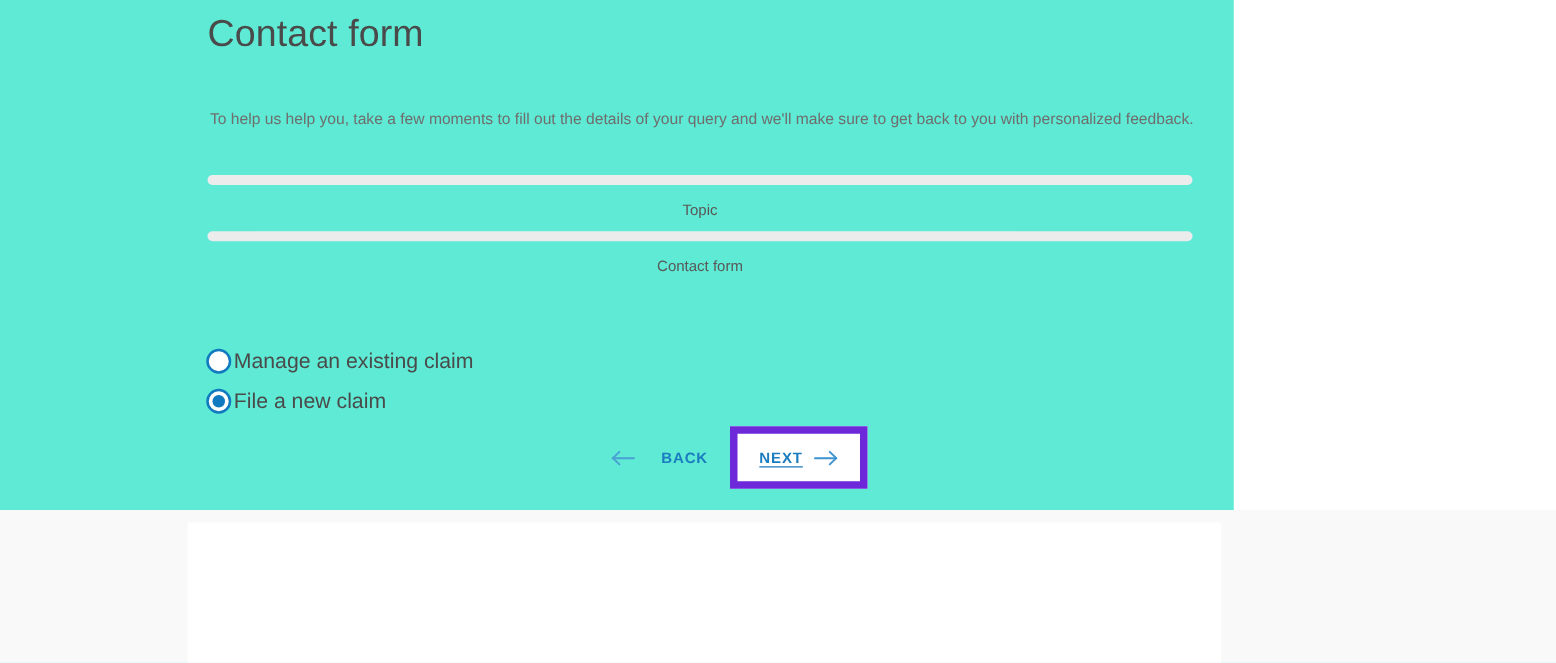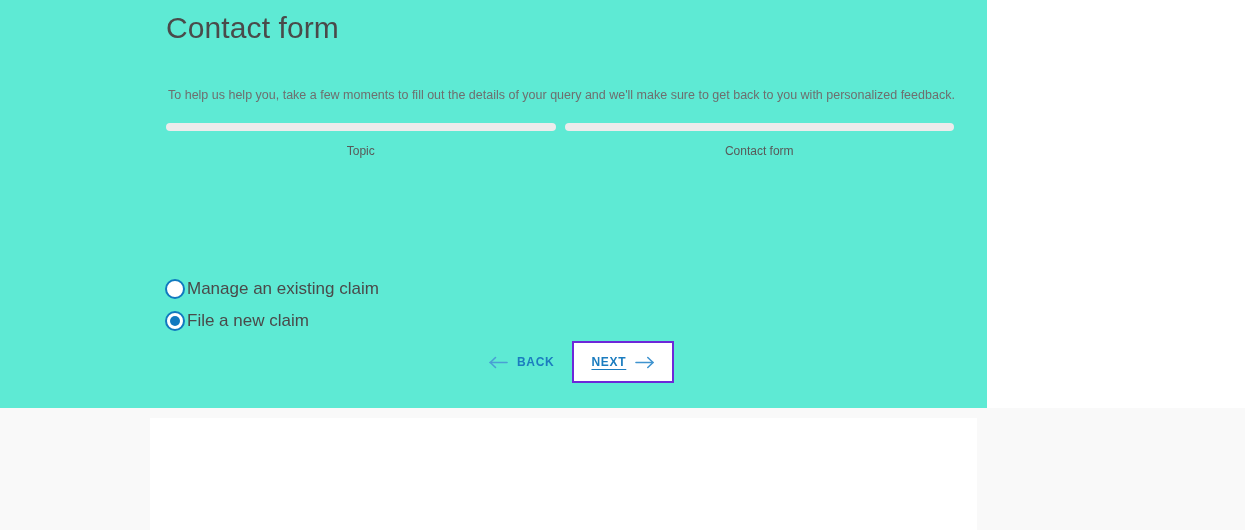--- a/index.html
+++ b/index.html
@@ -46,24 +46,25 @@
     font-size: 12.5px;
     line-height: 19px;
     color: #6e6e6e;
     margin: 4px;
   }
 
   
   .stepper {
     position: absolute;
     left: 166px;
-    top: 123px;
+    top: 140px;
     width: 788px;
     display: flex;
     gap: 9px;
+    flex-direction: column;
   }
   .step {
     flex: 1 1 0;
     display: flex;
     flex-direction: column;
     align-items: center;
   }
   .step-bar {
     width: 100%;
     height: 8px;
@@ -135,34 +136,34 @@
   .nav-buttons {
     position: absolute;
     left: 485px;
     top: 341px;
     display: flex;
     align-items: center;
   }
   .btn-back {
     display: flex;
     align-items: center;
-    gap: 8px;
+    gap: 20px;
     background: none;
     border: none;
     padding: 6px 4px;
     cursor: pointer;
     font-family: "Liberation Sans", sans-serif;
     font-size: 12px;
     font-weight: bold;
     letter-spacing: 0.7px;
     color: #1b7cbf;
   }
   .btn-next-wrap {
     margin-left: 14px;
-    border: 2px solid #6d28d9;
+    border: 6px solid #6d28d9;
     padding: 12px 17px;
     display: flex;
     align-items: center;
     gap: 9px;
     background: #ffffff;
     cursor: pointer;
   }
   .btn-next-label {
     font-size: 12px;
     font-weight: bold;

